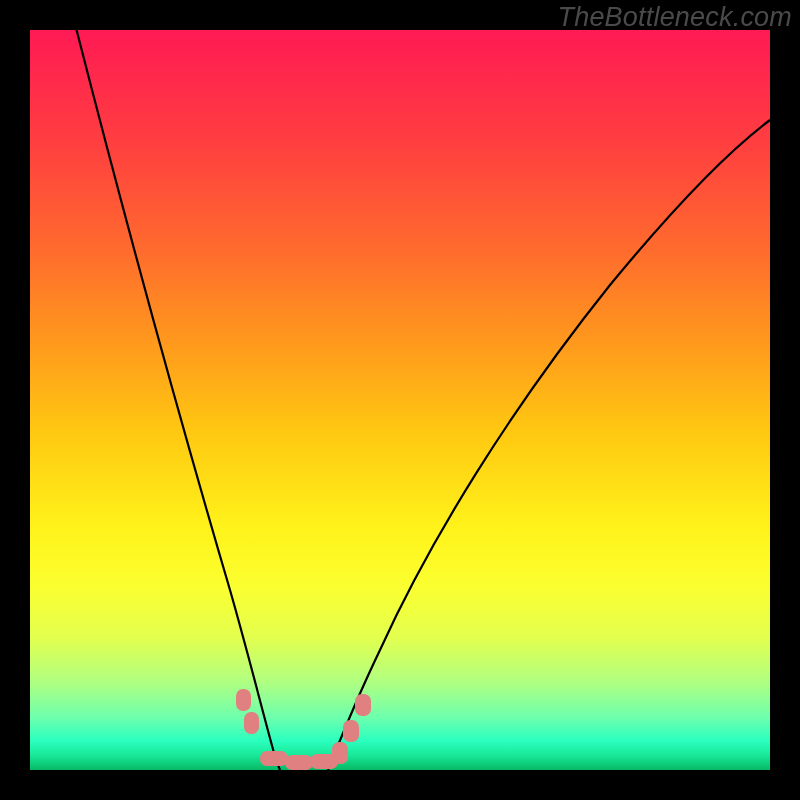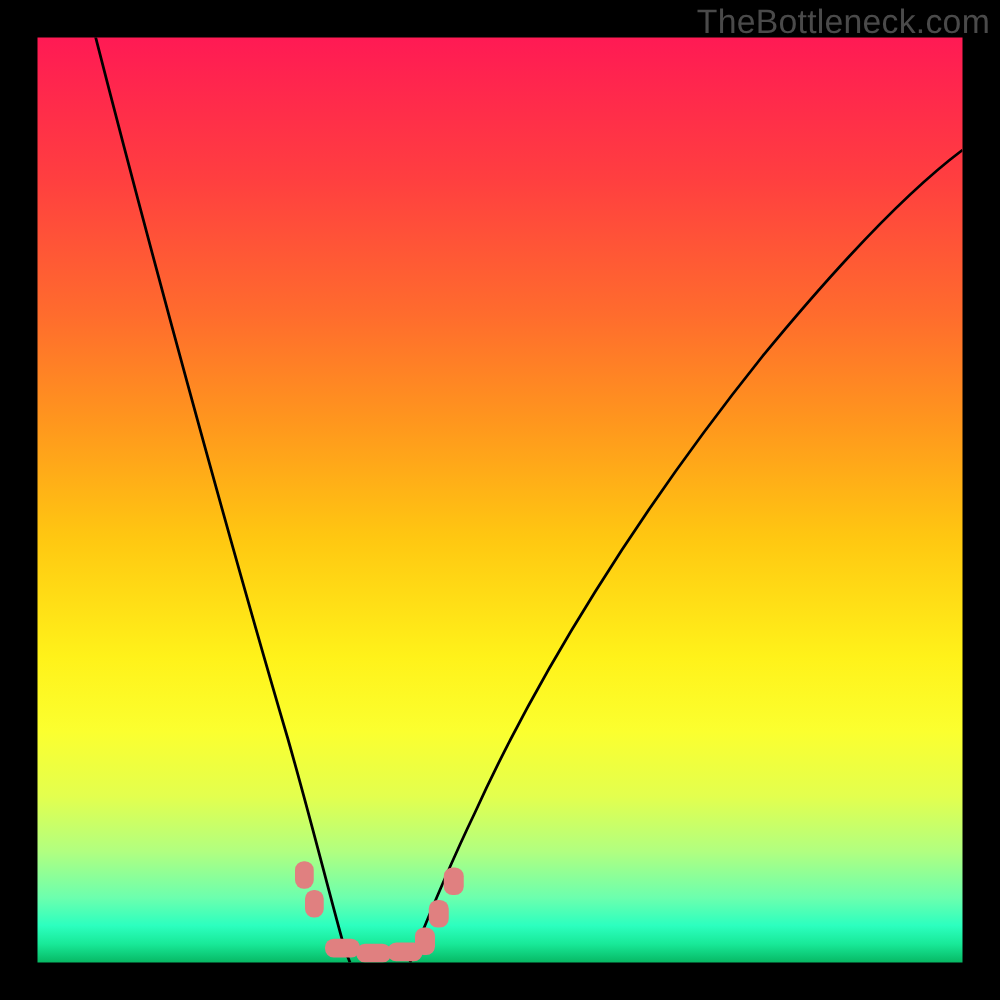--- a/index.html
+++ b/index.html
@@ -43,20 +43,21 @@
   }
   .watermark {
     position: absolute;
     top: 2px;
     right: 8px;
     color: #4a4a4a;
     font-size: 27px;
     font-weight: 400;
     letter-spacing: 0.2px;
     z-index: 10;
+    font-style: italic;
   }
   svg.overlay {
     position: absolute;
     top: 0;
     left: 0;
     width: 740px;
     height: 740px;
   }
 </style>
 </head>

